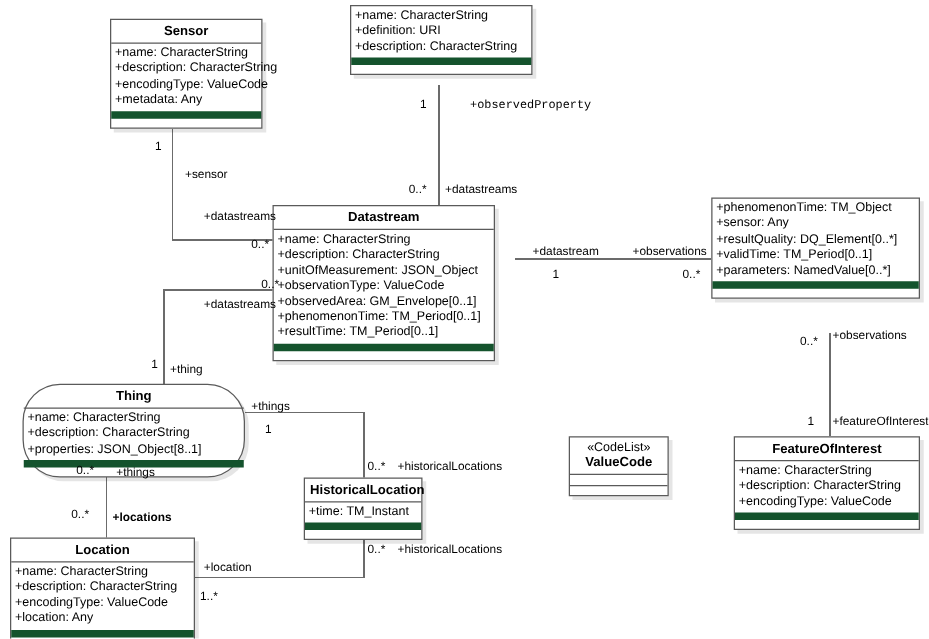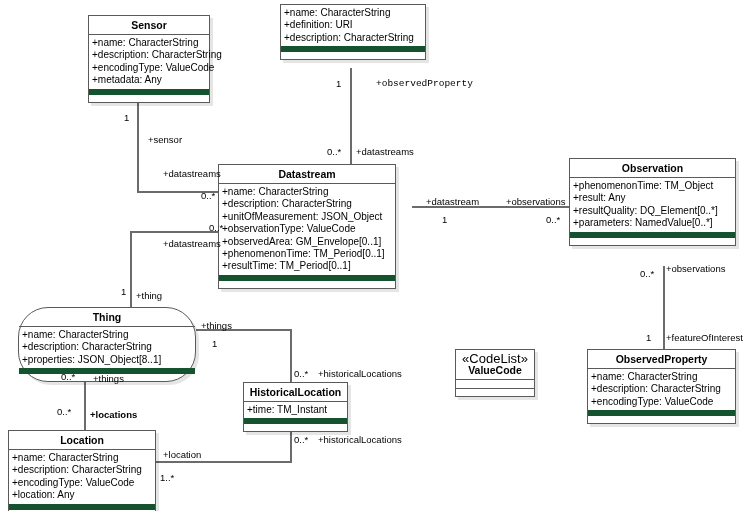--- a/index.html
+++ b/index.html
@@ -37,21 +37,21 @@
     font-size: 10.5px;
     color: #000000;
     padding: 3px 4px 3px 4px;
     border-bottom: 1px solid #5a5a5a;
     line-height: 12px;
     white-space: nowrap;
   }
   .uml-stereo {
     display: block;
     font-weight: normal;
-    font-size: 13px;
+    font-size: 10px;
     line-height: 11px;
   }
   .uml-attrs {
     padding: 2px 0 2px 3px;
     border-bottom: 6px solid #14532d;
   }
   .uml-attr {
     font-size: 10px;
     line-height: 12.4px;
     color: #000000;
@@ -135,61 +135,61 @@
       <div class="uml-attr">+unitOfMeasurement: JSON_Object</div>
       <div class="uml-attr">+observationType: ValueCode</div>
       <div class="uml-attr">+observedArea: GM_Envelope[0..1]</div>
       <div class="uml-attr">+phenomenonTime: TM_Period[0..1]</div>
       <div class="uml-attr">+resultTime: TM_Period[0..1]</div>
     </div>
     <div class="uml-ops"></div>
   </div>
 
   <div class="uml-class" style="left:569px; top:158px; width:167px;">
-    <div class="uml-name">Observation</div>
     <div class="uml-attrs">
       <div class="uml-attr">+phenomenonTime: TM_Object</div>
-      <div class="uml-attr">+result: Any</div>
+      <div class="uml-attr">+sensor: Any</div>
       <div class="uml-attr">+resultQuality: DQ_Element[0..*]</div>
+      <div class="uml-attr">+validTime: TM_Period[0..1]</div>
       <div class="uml-attr">+parameters: NamedValue[0..*]</div>
     </div>
     <div class="uml-ops"></div>
   </div>
 
   <div class="uml-class" style="left:18px; top:307px; width:178px;border-radius:30px;">
     <div class="uml-name">Thing</div>
     <div class="uml-attrs">
       <div class="uml-attr">+name: CharacterString</div>
       <div class="uml-attr">+description: CharacterString</div>
       <div class="uml-attr">+properties: JSON_Object[8..1]</div>
     </div>
     <div class="uml-ops"></div>
   </div>
 
-  <div class="uml-class" style="left:243px; top:382px; width:105px;">
+  <div class="uml-class" style="left:243px; top:382px; width:95px;">
     <div class="uml-name">HistoricalLocation</div>
     <div class="uml-attrs">
       <div class="uml-attr">+time: TM_Instant</div>
     </div>
     <div class="uml-ops"></div>
   </div>
 
   <div class="uml-class" style="left:8px; top:430px; width:148px;">
     <div class="uml-name">Location</div>
     <div class="uml-attrs">
       <div class="uml-attr">+name: CharacterString</div>
       <div class="uml-attr">+description: CharacterString</div>
       <div class="uml-attr">+encodingType: ValueCode</div>
       <div class="uml-attr">+location: Any</div>
     </div>
     <div class="uml-ops"></div>
   </div>
 
   <div class="uml-class" style="left:587px; top:349px; width:149px;">
-    <div class="uml-name">ObservedProperty</div>
+    <div class="uml-name">FeatureOfInterest</div>
     <div class="uml-attrs">
       <div class="uml-attr">+name: CharacterString</div>
       <div class="uml-attr">+description: CharacterString</div>
       <div class="uml-attr">+encodingType: ValueCode</div>
     </div>
     <div class="uml-ops"></div>
   </div>
 
   <div class="uml-class" style="left:455px; top:349px; width:80px;">
     <div class="uml-name">

